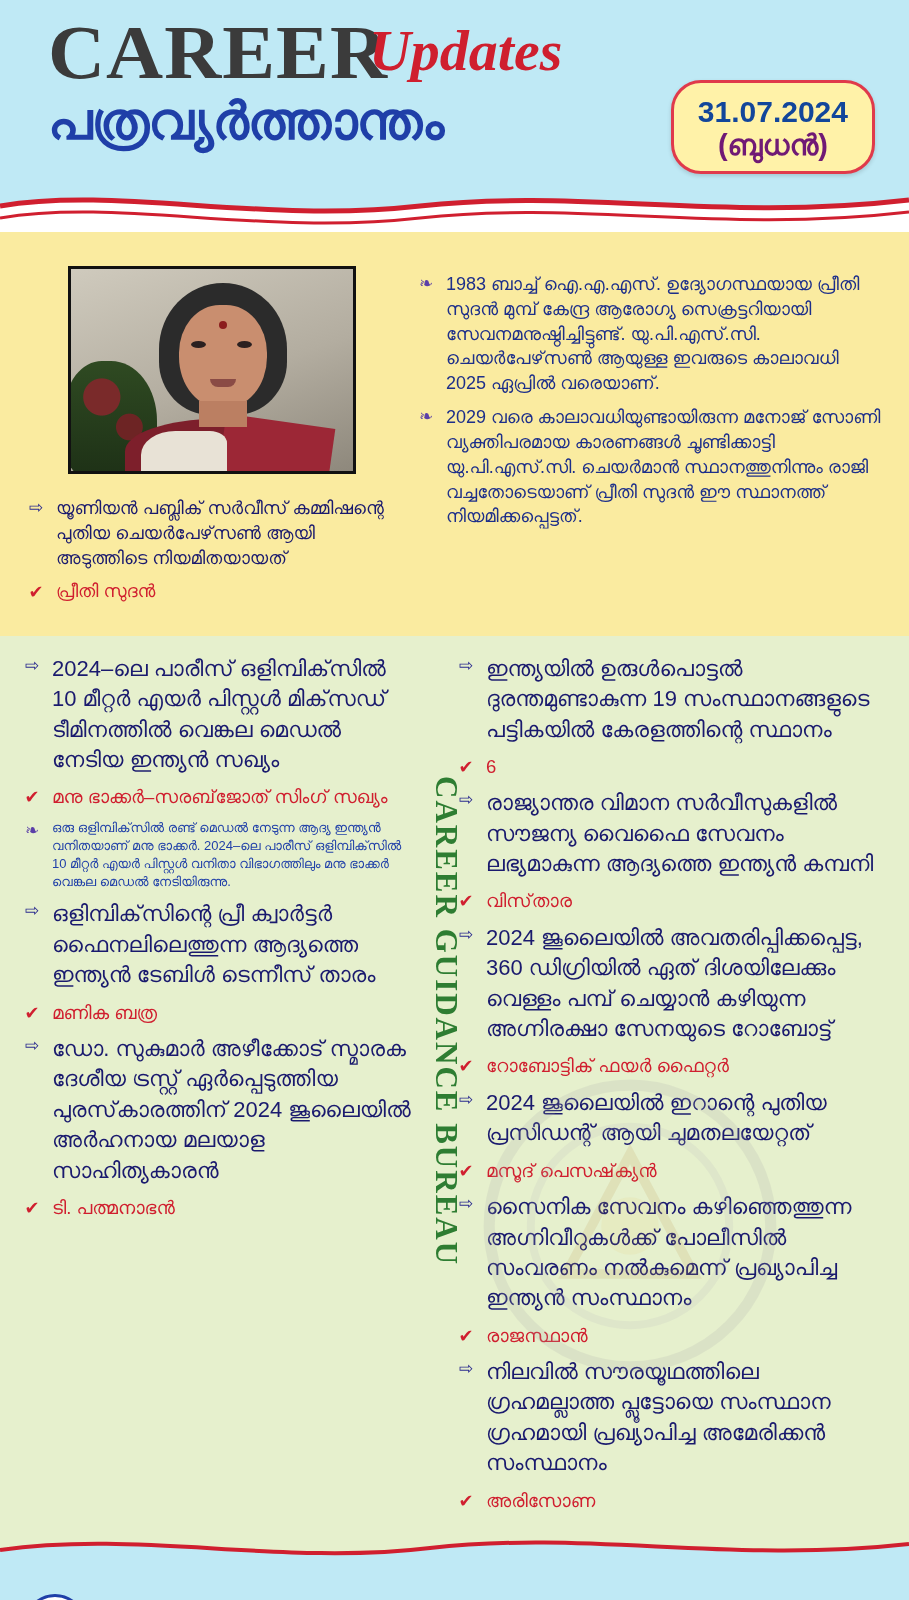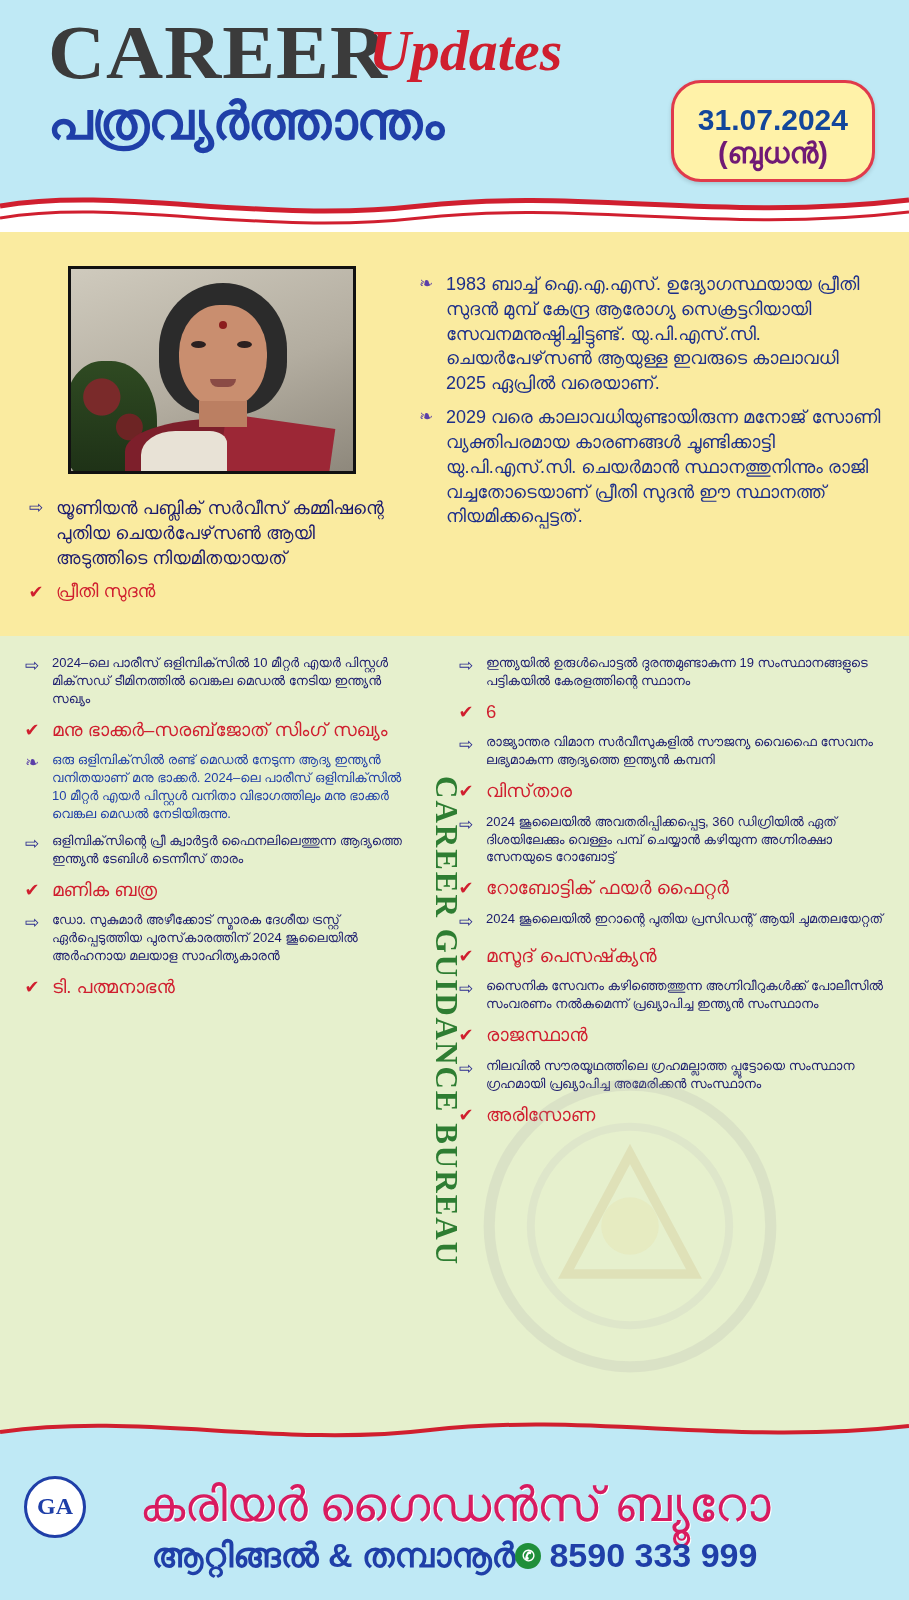--- a/index.html
+++ b/index.html
@@ -53,21 +53,21 @@
     line-height: 1.15;
     margin-top: 2px;
     letter-spacing: -1px;
   }
   .date-badge {
     position: absolute;
     right: 34px; top: 80px;
     background: #fff2a8;
     border: 3px solid #e03a4b;
     border-radius: 30px;
-    padding: 20px 24px 10px 24px;
+    padding: 12px 24px 10px 24px;
     text-align: center;
     box-shadow: 0 2px 4px rgba(0,0,0,.15);
   }
   .date-badge .d1 {
     font-family: "Liberation Sans", sans-serif;
     font-weight: bold;
     font-size: 30px;
     color: #12469b;
     line-height: 1.15;
   }
@@ -128,21 +128,21 @@
     padding-top: 1px;
   }
   .bullet-list li .txt {
     font-weight: normal;
     line-height: 1.38;
   }
   .m-arrow { color: #2a2a8f; font-size: 17px; }
   .m-tick { color: #d01f2f; font-size: 18px; }
   .m-drop { color: #5b3fa8; font-size: 17px; }
 
-  .t-q { color: #1a1a6e; font-size: 13px; }
+  .t-q { color: #1a1a6e; font-size: 22px; }
   .t-a { color: #d01f2f; font-size: 18.5px; }
   .t-blue { color: #1f3fa8; font-size: 13px; }
 
   .sec-yellow .t-q, .sec-yellow .t-a, .sec-yellow .t-blue { font-size: 18px; }
   .col-right-1 .t-blue { color: #1d2f8a; }
 
   
   .sec-green {
     background: #e6f0cd;
     padding: 18px 22px 14px 22px;

